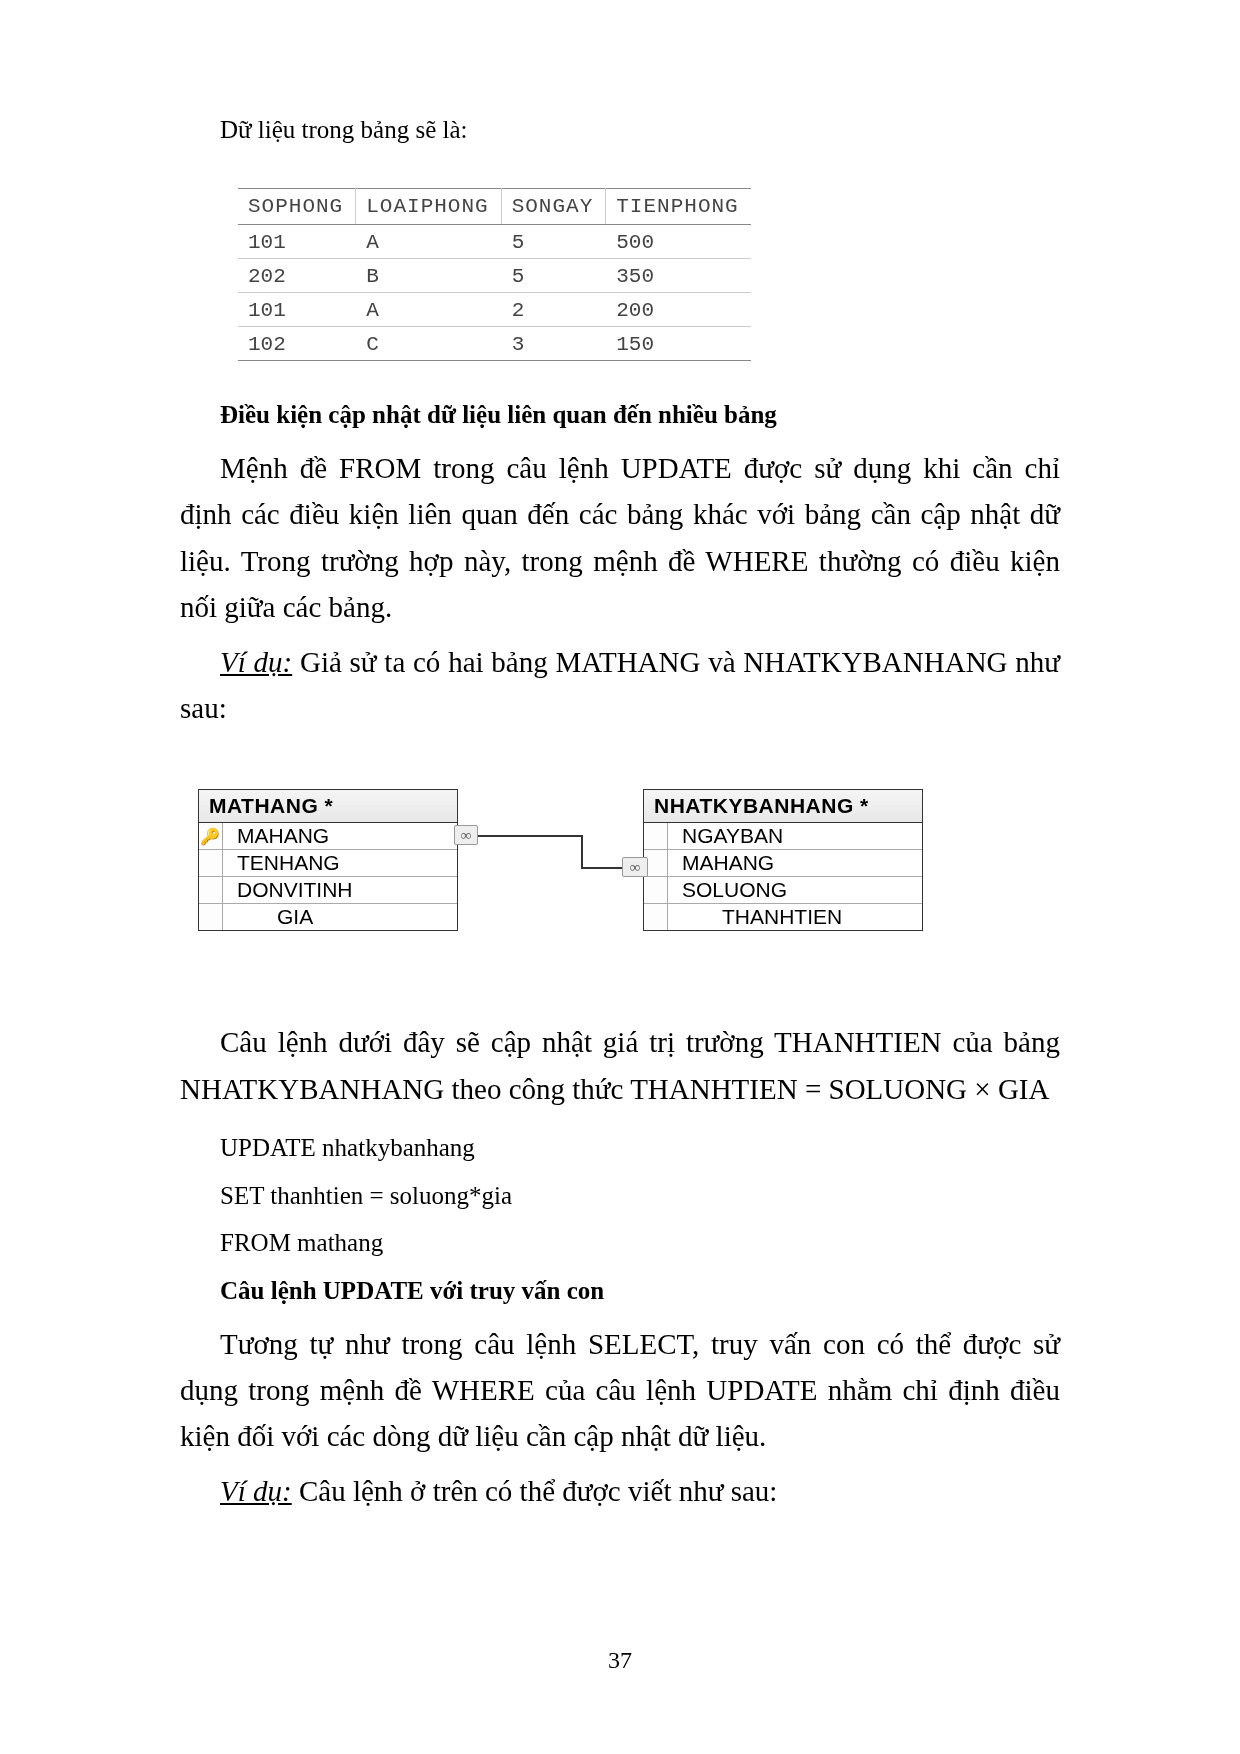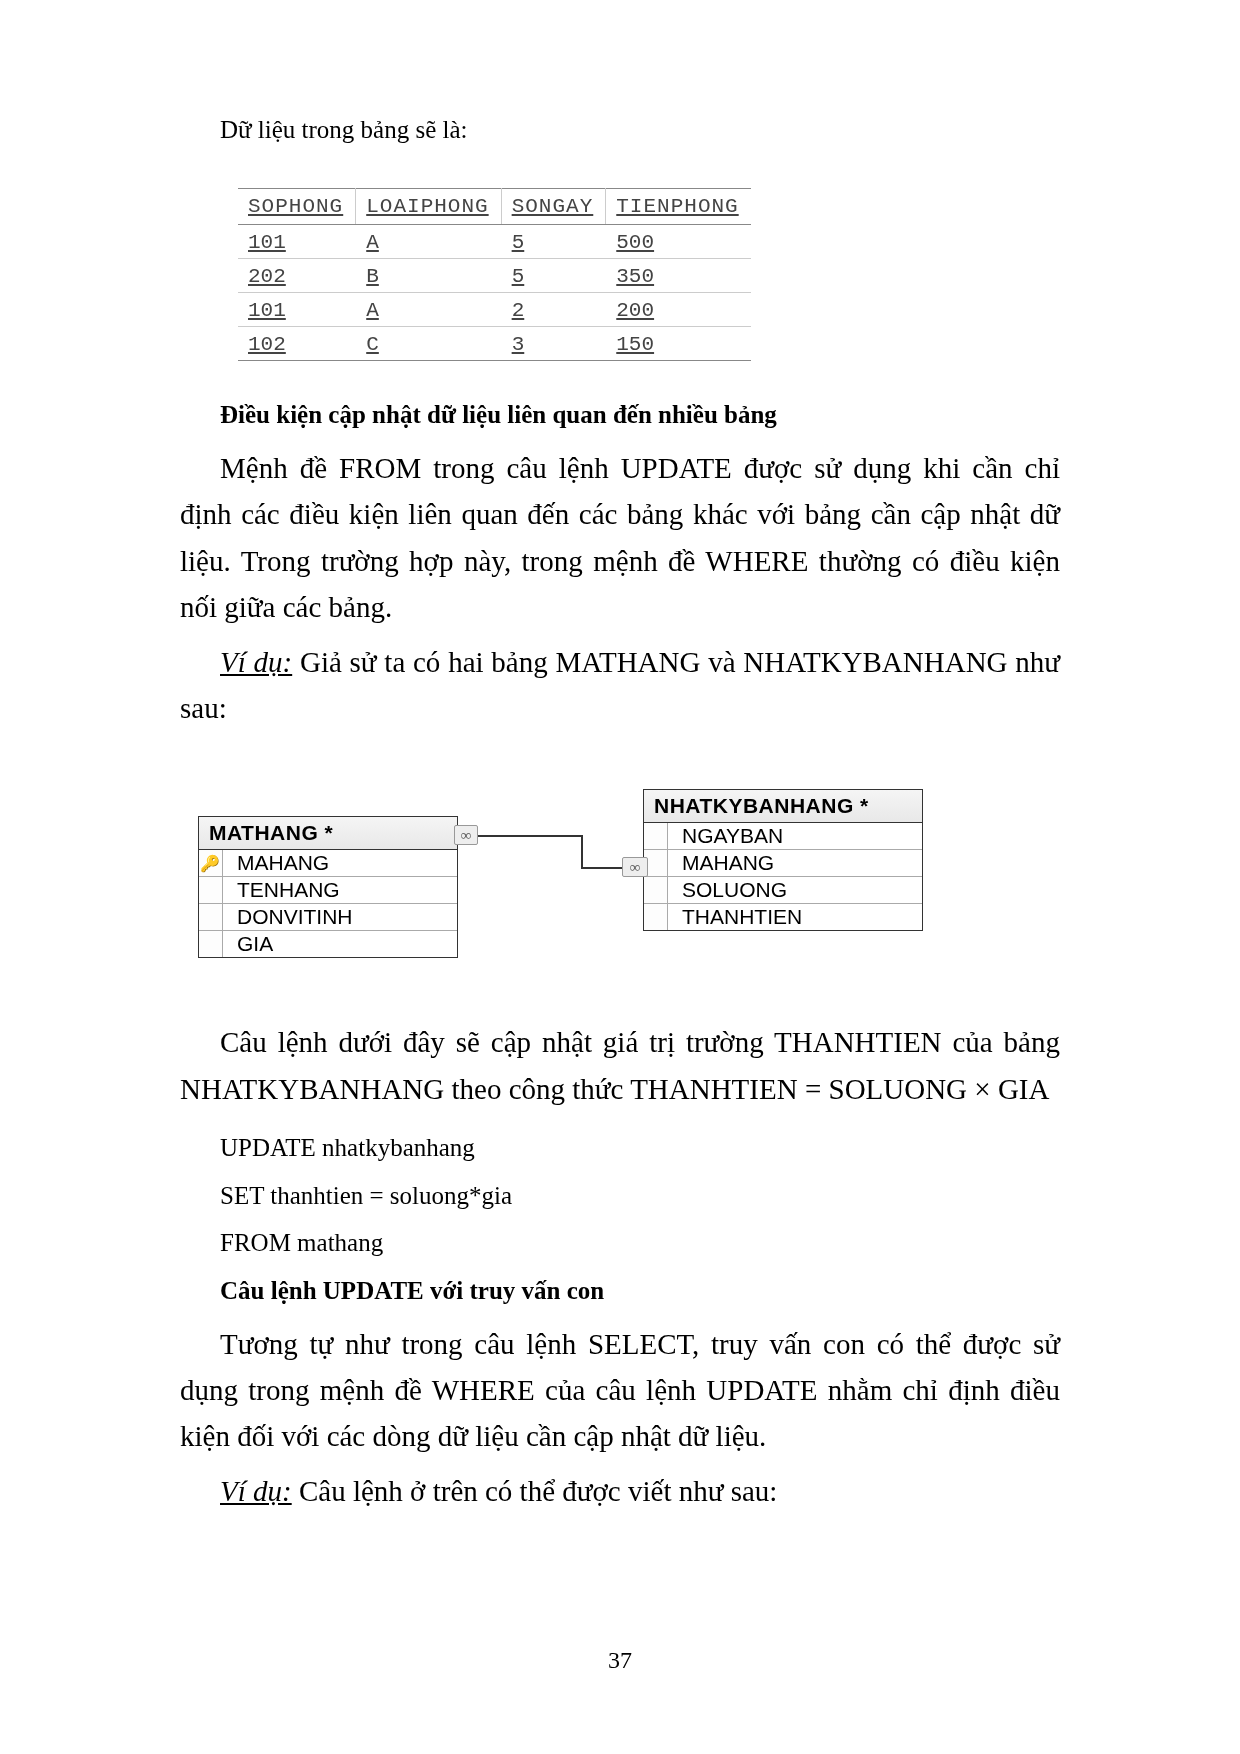--- a/index.html
+++ b/index.html
@@ -28,21 +28,20 @@
   .ital-und { font-style: italic; text-decoration: underline; }
   .ital { }
 
   
   .data-table {
     border-collapse: collapse;
     margin: 38px 0 40px 58px;
     font-family: "Courier New", Courier, monospace;
     font-size: 21px;
     color: #444;
-    text-decoration: underline;
   }
   .data-table th {
     font-weight: normal;
     text-align: left;
     padding: 6px 12px 6px 10px;
     border-top: 1px solid #888;
     border-bottom: 1px solid #888;
     border-right: 1px solid #ccc;
     letter-spacing: 1px;
   }
@@ -72,36 +71,36 @@
     font-weight: bold;
     padding: 4px 10px;
     border-bottom: 1px solid #333;
     letter-spacing: 0.5px;
   }
   .schema-row {
     display: flex;
     align-items: center;
     border-bottom: 1px solid #aaa;
   }
-  .schema-row:last-child { border-bottom: none; }
+  .schema-row:last-child { border-bottom: none; gap: 40px; }
   .keycell {
     width: 24px;
     height: 26px;
     border-right: 1px solid #aaa;
     background: #fdfdfd;
     display: flex;
     align-items: center;
     justify-content: center;
     font-size: 16px;
     color: #c47e00;
   }
   .fieldname {
     padding: 1px 14px;
   }
-  .box-left { left: 0; top: 0; width: 260px; margin-top: 27px; }
+  .box-left { left: 0; top: 0; width: 260px; }
   .box-right { left: 445px; top: 0; width: 280px; }
 
   .rel-line {
     position: absolute;
     background: #333;
   }
   .rel-h1 { left: 257px; top: 46px; width: 128px; height: 2px; }
   .rel-v  { left: 383px; top: 46px; width: 2px; height: 34px; }
   .rel-h2 { left: 383px; top: 78px; width: 66px; height: 2px; }
   .conn-left {

